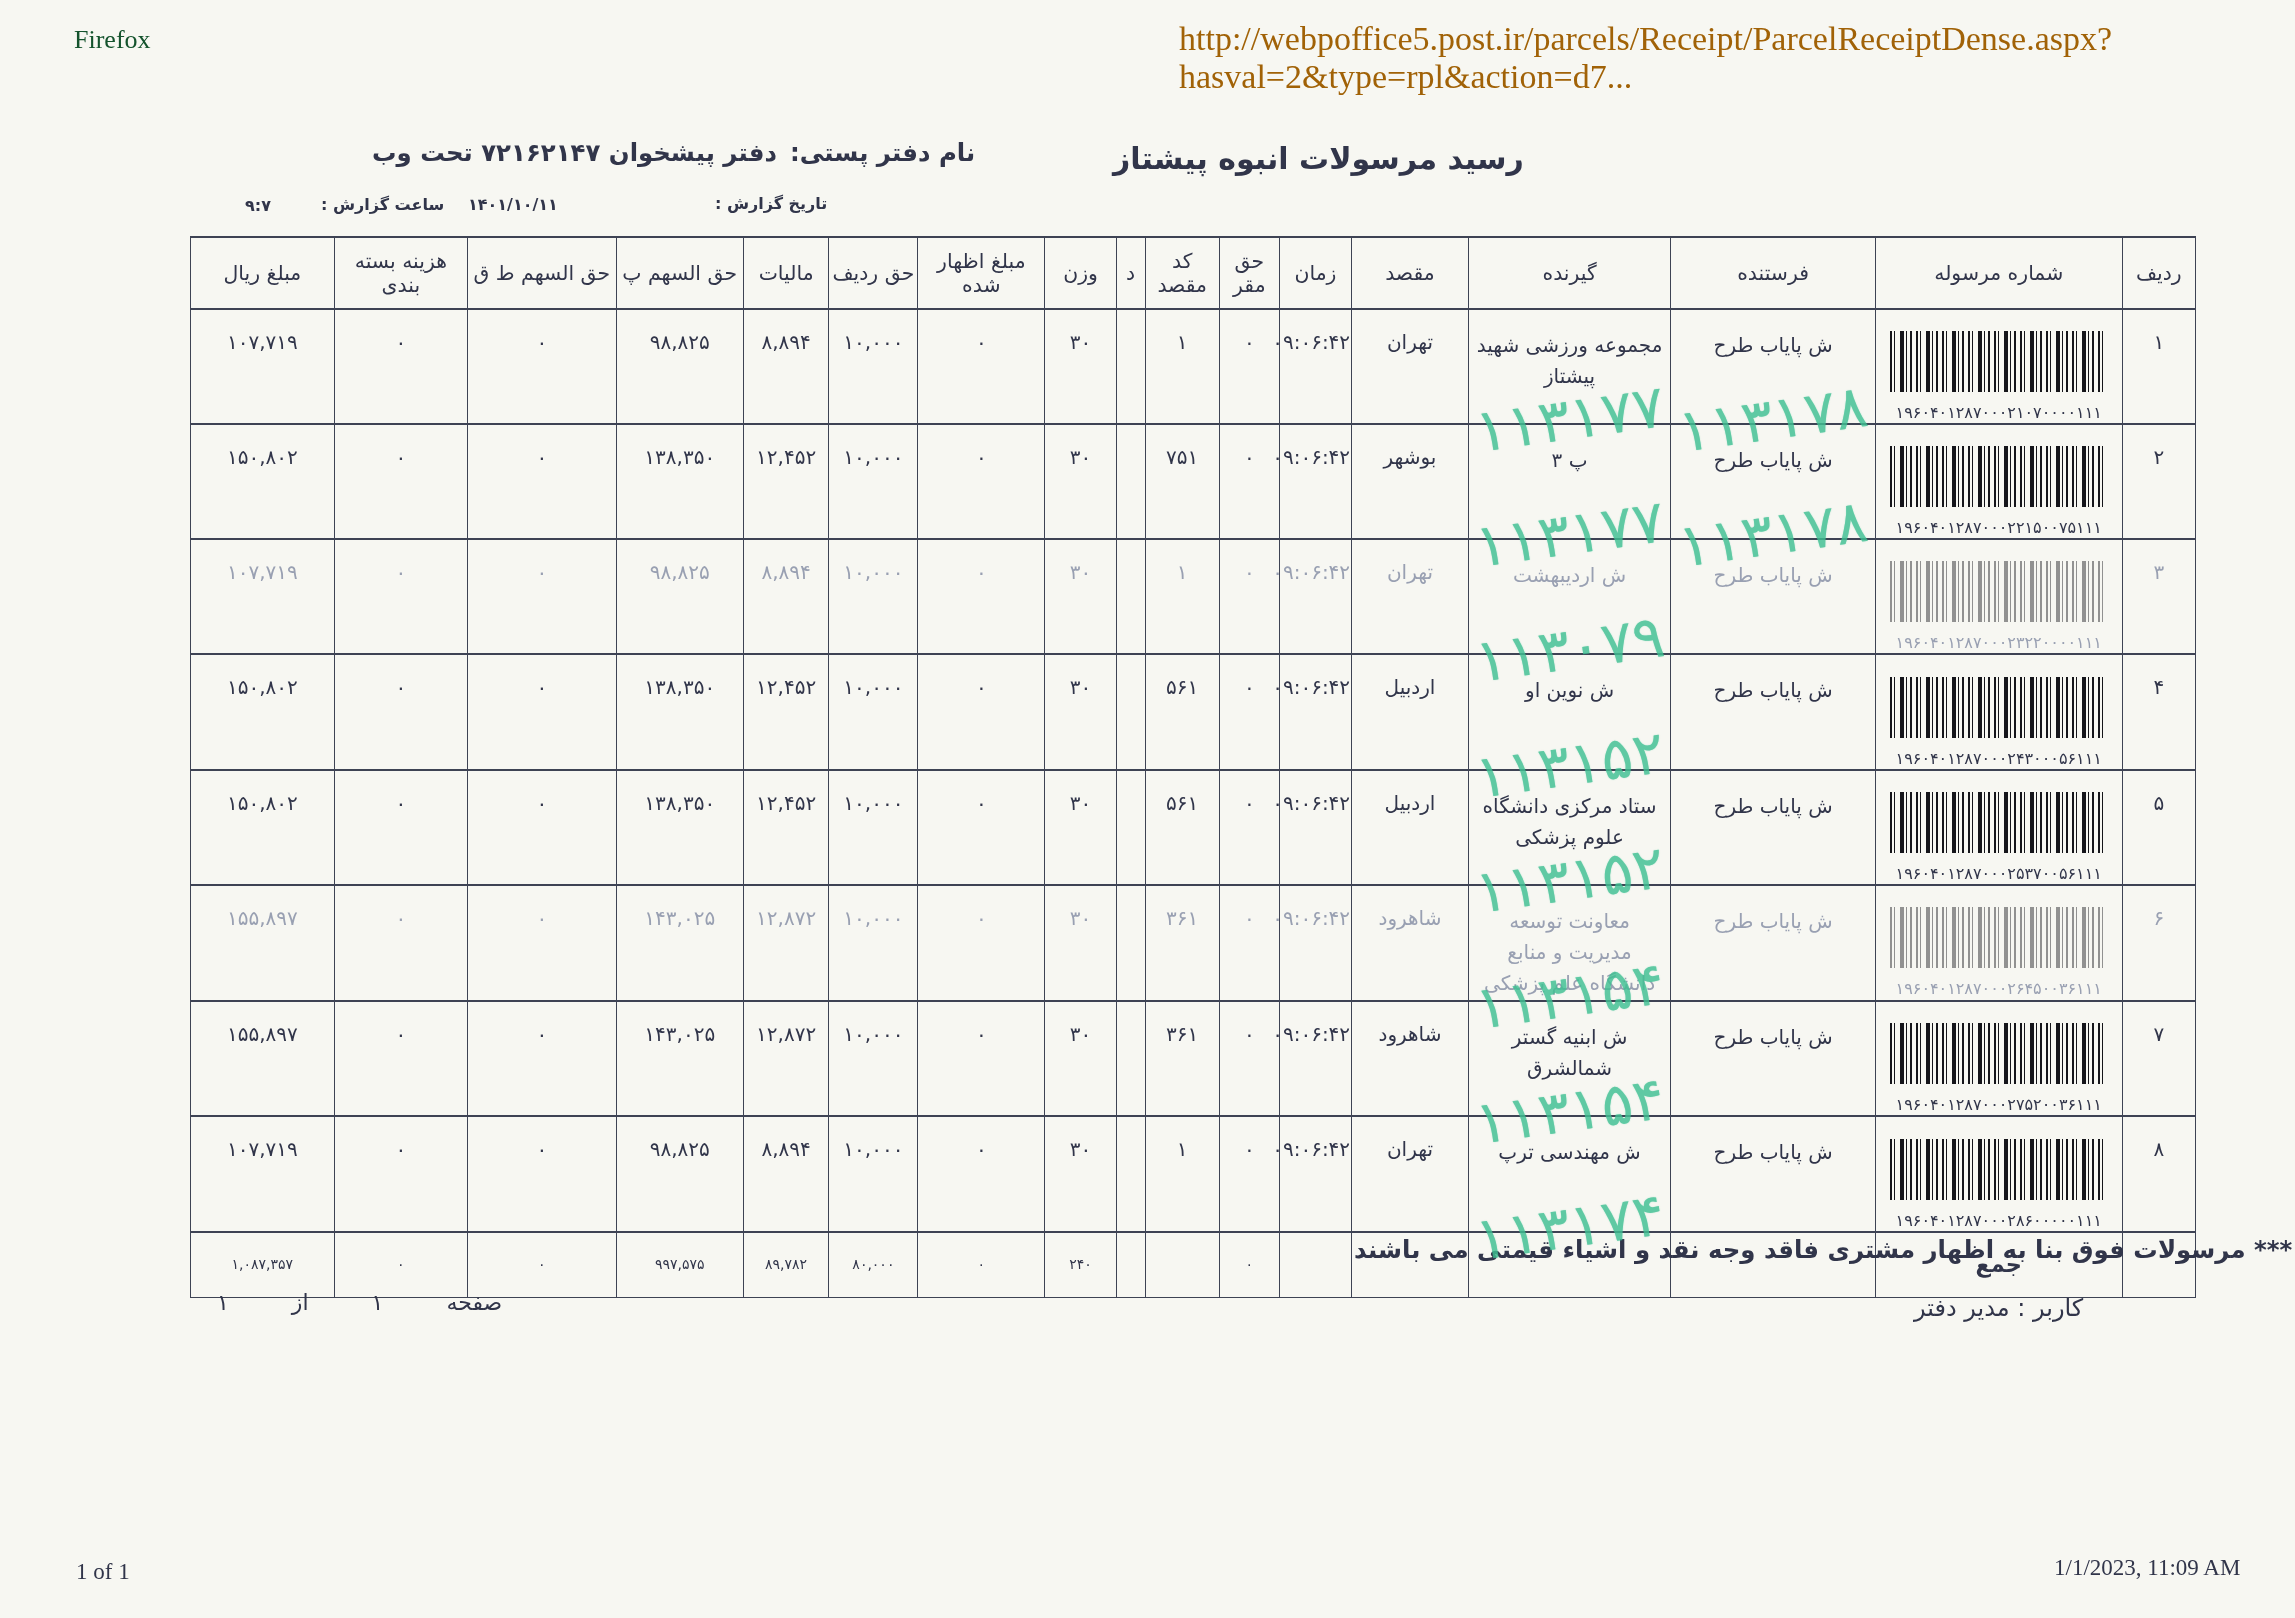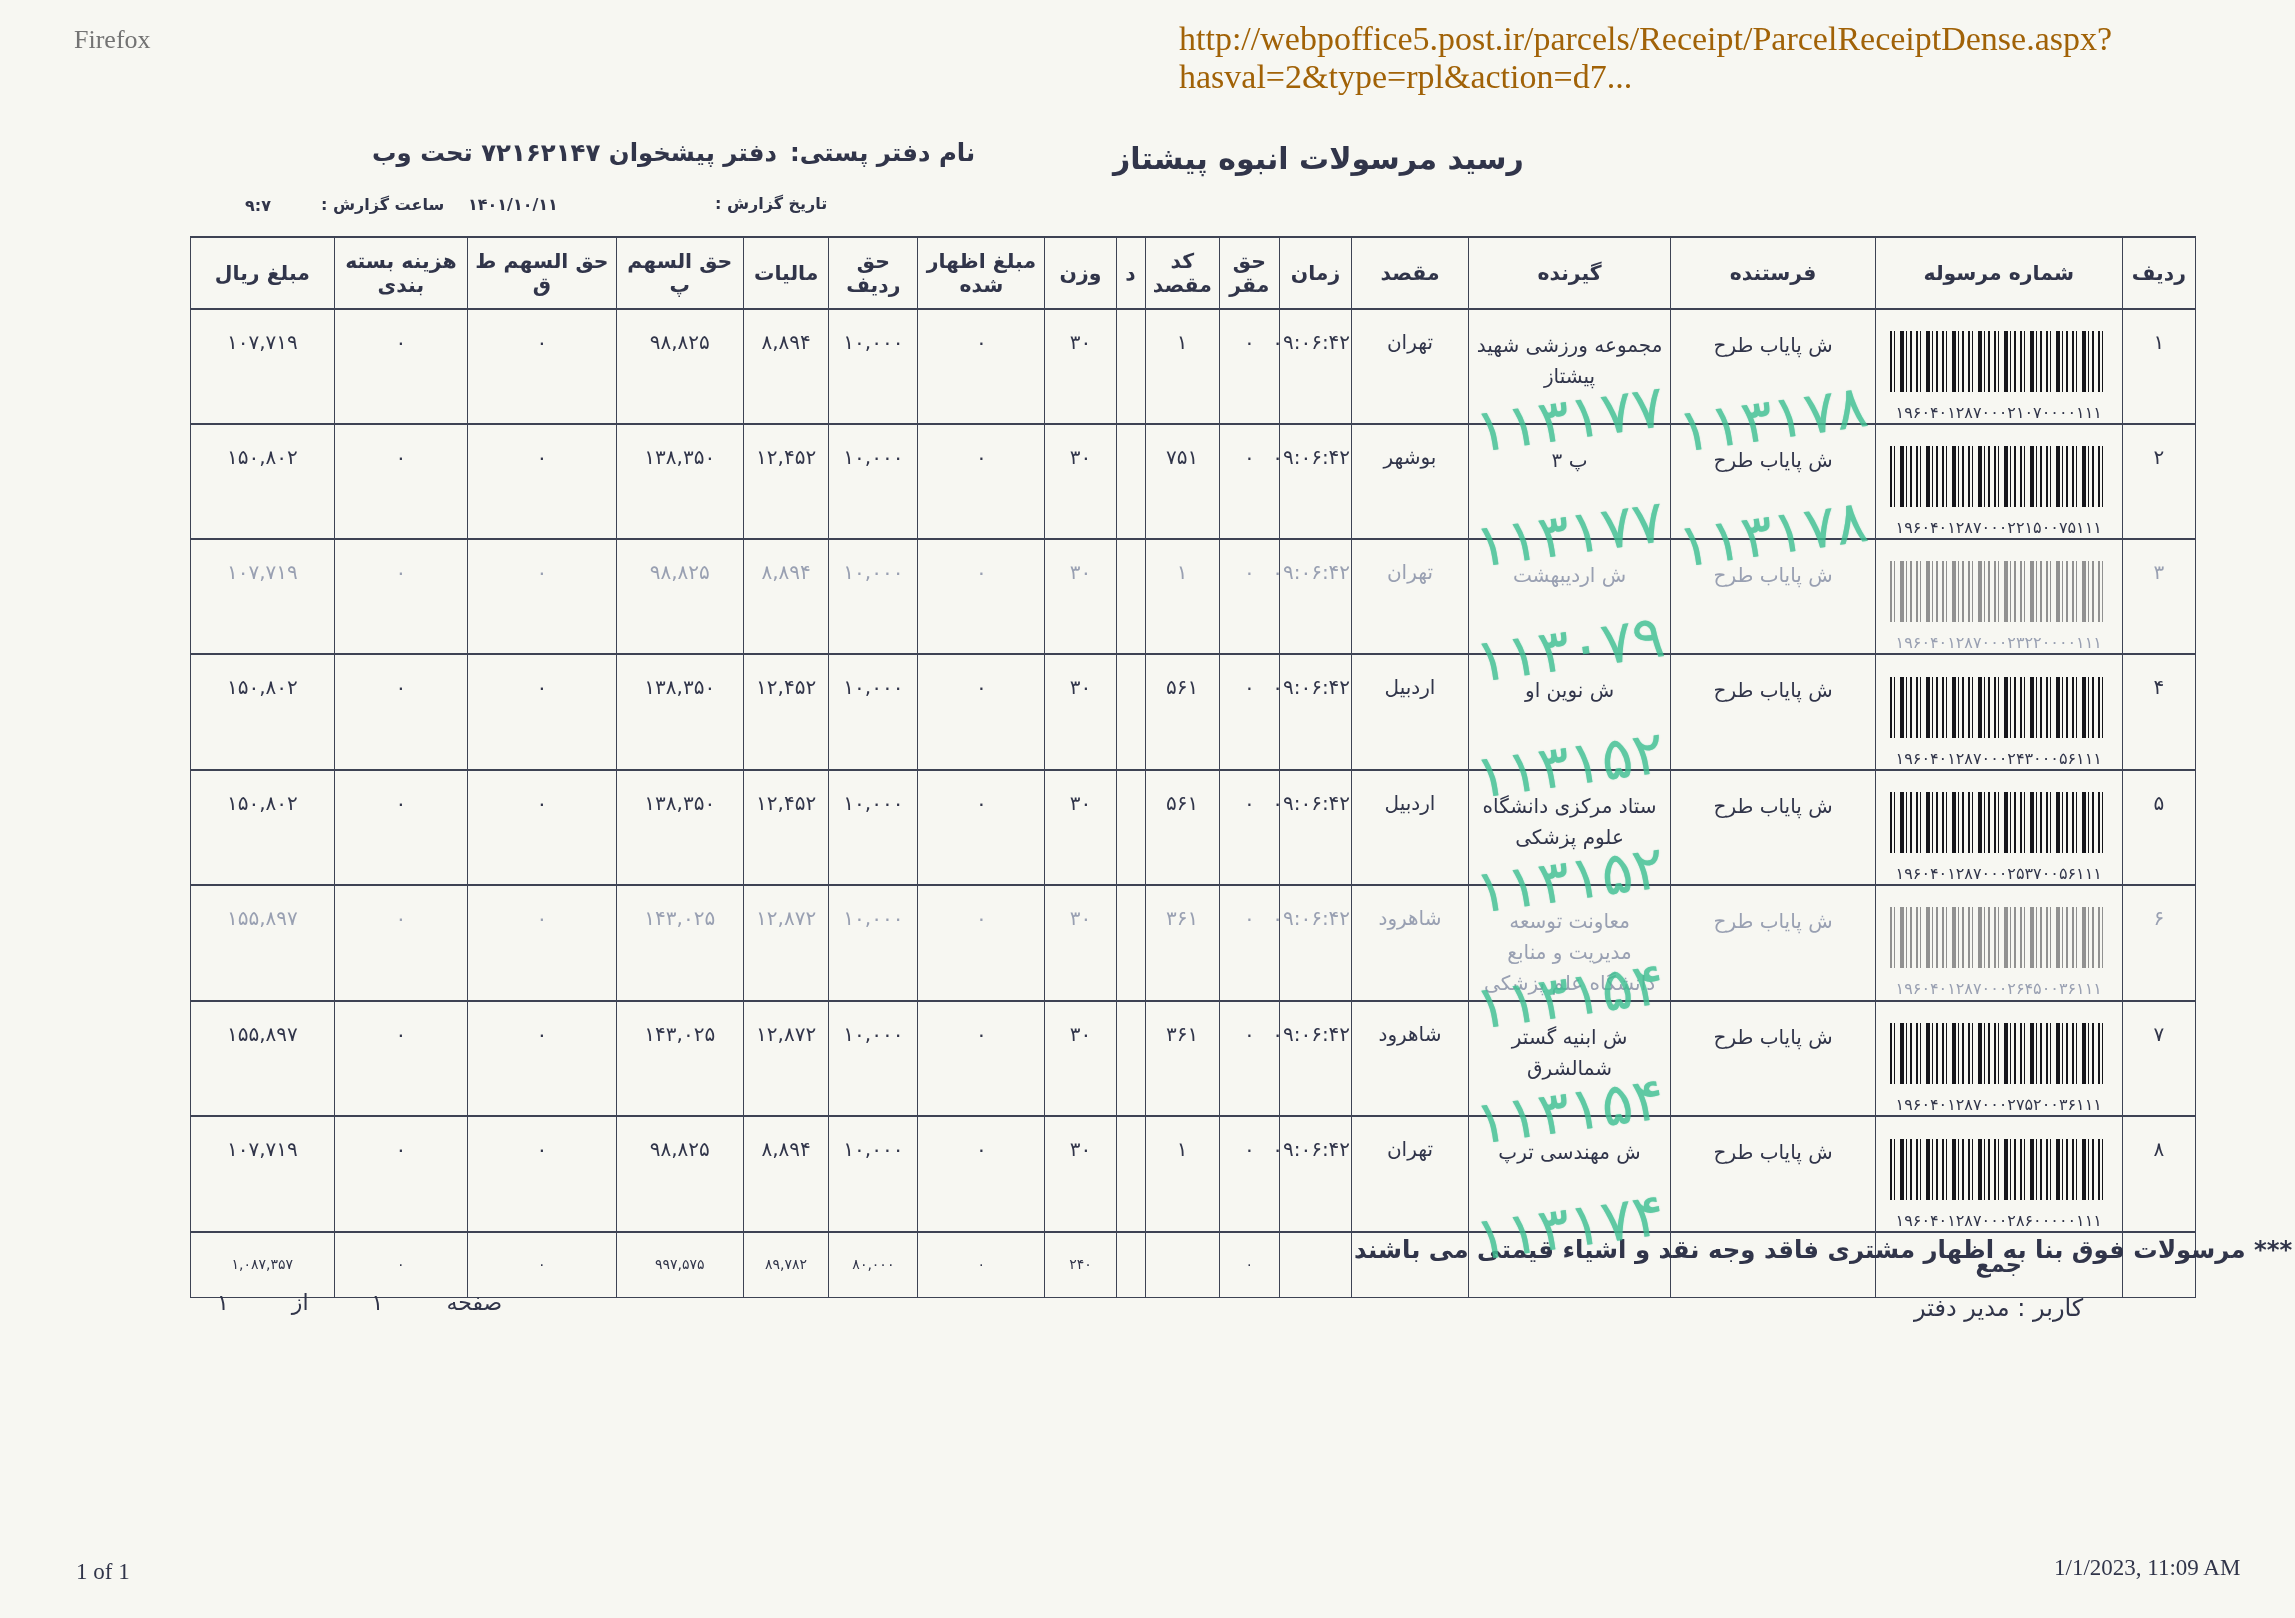--- a/index.html
+++ b/index.html
@@ -4,34 +4,34 @@
 <style>
   :root{ --green:#3ec092; --ink:#31354a; --faint:#99a0b2; --line:#3e4354; }
   html,body{margin:0;padding:0}
   body{
     width:2295px;height:1619px;position:relative;overflow:hidden;
     background:#f7f7f2;color:var(--ink);
     font-family:"DejaVu Sans",sans-serif;
   }
   .serif{font-family:"Liberation Serif",serif}
   .abs{position:absolute}
-  #browser-label{left:74px;top:25px;font-size:26px;color:#737373}
+  #browser-label{left:74px;top:25px;font-size:26px;color:#14532d}
   #page-url{left:1179px;top:20px;font-size:34px;color:#a16207}
   #report-title{left:1113px;top:141px;font-size:30px;font-weight:bold;direction:rtl;letter-spacing:0.7px}
   #office-line{left:372px;top:138px;font-size:24.4px;font-weight:bold;direction:rtl;display:flex;gap:13px;white-space:nowrap}
   .hdr-abs{font-size:16px;font-weight:bold;direction:rtl;white-space:nowrap}
   #date-label{left:715px;top:194px}
   #date-value{left:468px;top:195px}
   #time-label{left:321px;top:195px}
   #time-value{left:245px;top:196px}
 
   #table-wrap{left:190px;top:236px}
   table{border-collapse:collapse;table-layout:fixed;width:2006px;direction:rtl}
   th,td{border:1.6px solid var(--line);overflow:visible}
-  thead th{height:67px;font-size:20.4px;font-weight:bold;text-align:center;vertical-align:middle;padding:1.3px 2.6px;border-bottom-width:2.6px}
+  thead th{height:67px;font-size:20.4px;font-weight:normal;text-align:center;vertical-align:middle;padding:1.3px 2.6px;border-bottom-width:2.6px}
   thead tr{border-top:2.6px solid var(--line)}
   tbody td{vertical-align:top;text-align:center;font-size:20px;padding-top:20px;position:relative;border-top-width:2.3px}
   tbody tr{height:103px}
   tr.sum-row{height:66px}
   tr.sum-row td{vertical-align:middle;padding-top:0;font-size:14px}
   tr.sum-row td.lbl{font-weight:bold;font-size:22.4px}
   .cell-text{direction:rtl;padding:0 5.3px;line-height:1.55}
   .barcode{width:217px;height:61px;margin:1.3px auto 0;
     background:
       repeating-linear-gradient(90deg,#15151a 0 2px,transparent 2px 4px,#15151a 4px 5.3px,transparent 5.3px 10px,#15151a 10px 14px,transparent 14px 16px,#15151a 16px 17px,transparent 17px 20.4px,#15151a 20.4px 22px,transparent 22px 26px);

